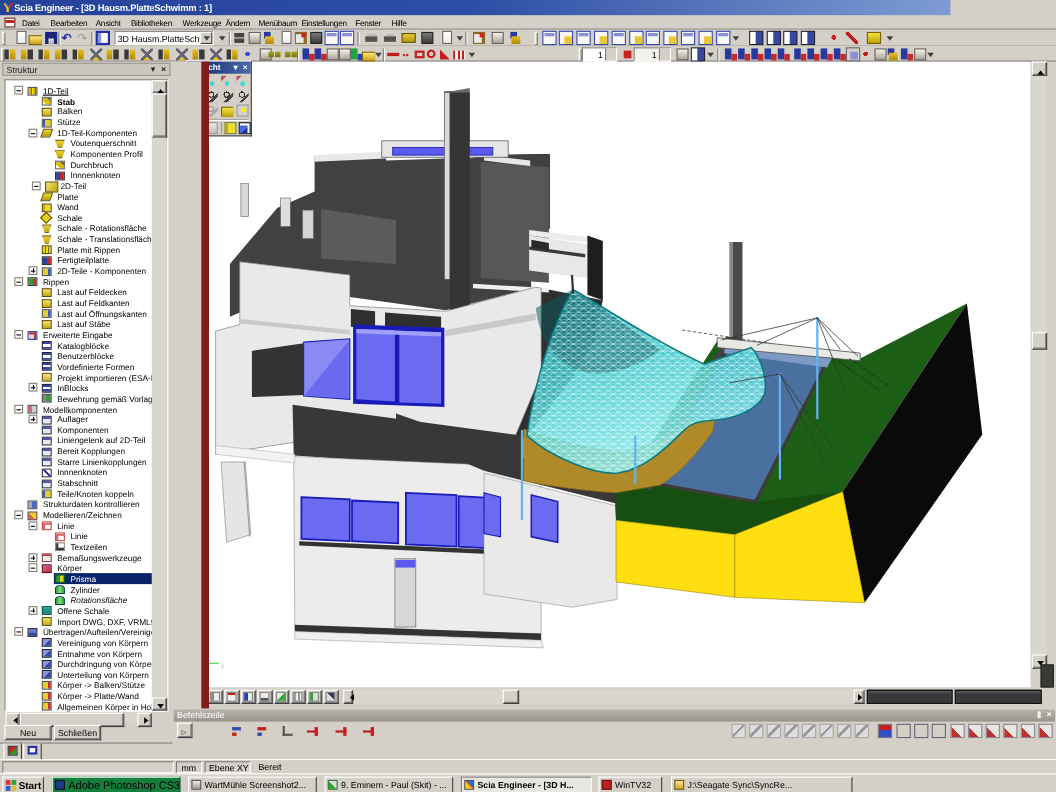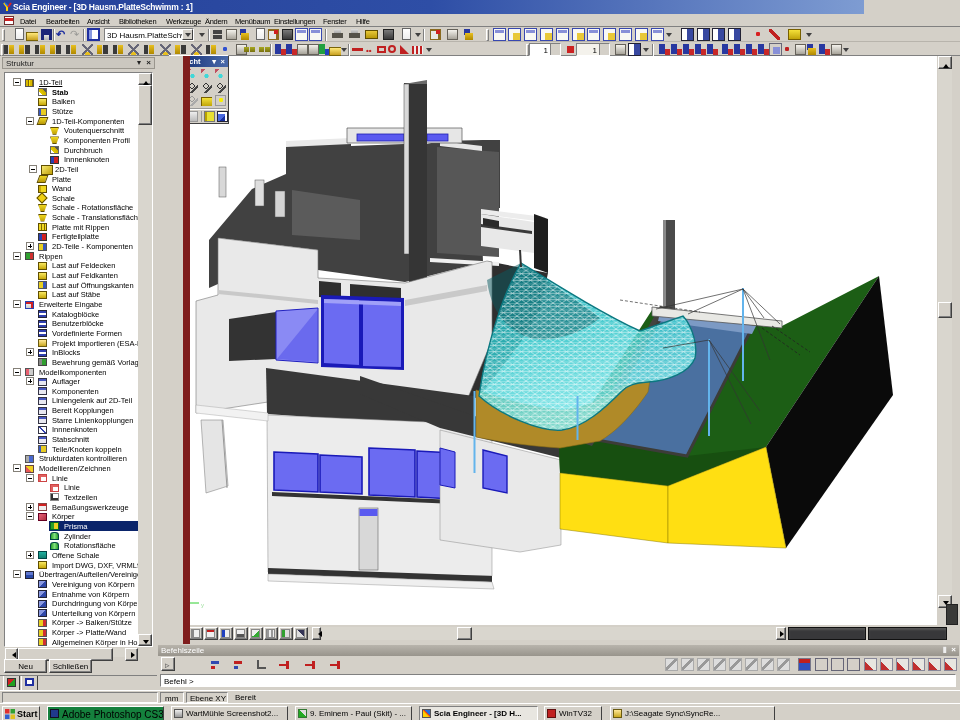--- a/index.html
+++ b/index.html
@@ -581,21 +581,21 @@
         <span class="abs" style="left:44px;top:-1px;width:96px;height:10px;background:#0a246a"></span>
         <b class="ic" style="left:45px;background:linear-gradient(90deg,#28a028 50%,#e8d020 50%);border:1px solid #062"></b>
         <span class="abs" style="left:59px;top:0;color:#fff">Prisma</span>
       </div>
       <div class="tr" style="left:0;top:458.6px;width:148px">
         <b class="ic" style="left:45px;background:linear-gradient(90deg,#28a028,#80e080,#28a028);border:1px solid #044;border-radius:40% 40% 0 0"></b>
         <span class="abs" style="left:59px;top:0;">Zylinder</span>
       </div>
       <div class="tr" style="left:0;top:468.2px;width:148px">
         <b class="ic" style="left:45px;background:linear-gradient(90deg,#28a028,#80e080,#28a028);border:1px solid #044;border-radius:40% 40% 0 0"></b>
-        <span class="abs" style="left:59px;top:0;">Rotationsfläche</span>
+        <span class="abs" style="left:59px;top:0;font-style:italic;">Rotationsfläche</span>
       </div>
       <div class="tr" style="left:0;top:477.9px;width:148px">
         <span class="eb p" style="left:21px">
           <i></i>
           <u></u>
         </span>
         <b class="ic" style="left:33px;background:linear-gradient(#20b0a0,#108070);border:1px solid #044"></b>
         <span class="abs" style="left:47px;top:0;">Offene Schale</span>
       </div>
       <div class="tr" style="left:0;top:487.5px;width:148px">
@@ -685,23 +685,20 @@
       <b class="tic" style="left:657px;top:1px;background:repeating-linear-gradient(90deg,#445 0 2px,#dday 2px 4px);border:1px solid #667"></b>
       <b class="tic" style="left:673px;top:1px;background:repeating-linear-gradient(90deg,#445 0 2px,#dday 2px 4px);border:1px solid #667"></b>
       <b class="tic" style="left:689px;top:1px;background:repeating-linear-gradient(90deg,#445 0 2px,#dday 2px 4px);border:1px solid #667"></b>
       <b class="tic" style="left:706px;top:1px;background:linear-gradient(45deg,#c03030 40%,#e8e6e0 40%);border:1px solid #889"></b>
       <b class="tic" style="left:722px;top:1px;background:linear-gradient(45deg,#c03030 40%,#e8e6e0 40%);border:1px solid #889"></b>
       <b class="tic" style="left:738px;top:1px;background:linear-gradient(45deg,#c03030 40%,#e8e6e0 40%);border:1px solid #889"></b>
       <b class="tic" style="left:754px;top:1px;background:linear-gradient(45deg,#c03030 40%,#e8e6e0 40%);border:1px solid #889"></b>
       <b class="tic" style="left:770px;top:1px;background:linear-gradient(45deg,#c03030 40%,#e8e6e0 40%);border:1px solid #889"></b>
       <b class="tic" style="left:786px;top:1px;background:linear-gradient(45deg,#c03030 40%,#e8e6e0 40%);border:1px solid #889"></b>
     </div>
-    <div class="abs" style="left:3px;top:30px;right:4px;height:13px;background:#fff;border:1px solid;border-color:#808080 #fff #fff #808080">
-      <span class="abs" style="left:3px;top:2px;font-size:8px">Befehl &gt;</span>
-    </div>
   </div>
 <div class="abs" style="left:0;top:690px;width:960px;height:13px;background:#d4d0c8;border-top:1px solid #fff;font-size:8px;color:#000">
  <div class="abs" style="left:2px;top:1px;width:156px;height:11px;border:1px solid;border-color:#808080 #fff #fff #808080"></div>
  <div class="abs" style="left:160px;top:1px;width:24px;height:11px;border:1px solid;border-color:#808080 #fff #fff #808080">
       <span class="abs" style="left:4px;top:1px">mm</span>
     </div>
  <div class="abs" style="left:186px;top:1px;width:42px;height:11px;border:1px solid;border-color:#808080 #fff #fff #808080">
       <span class="abs" style="left:3px;top:1px">Ebene XY</span>
     </div>
  <div class="abs" style="left:232px;top:1px;width:200px;height:11px">

